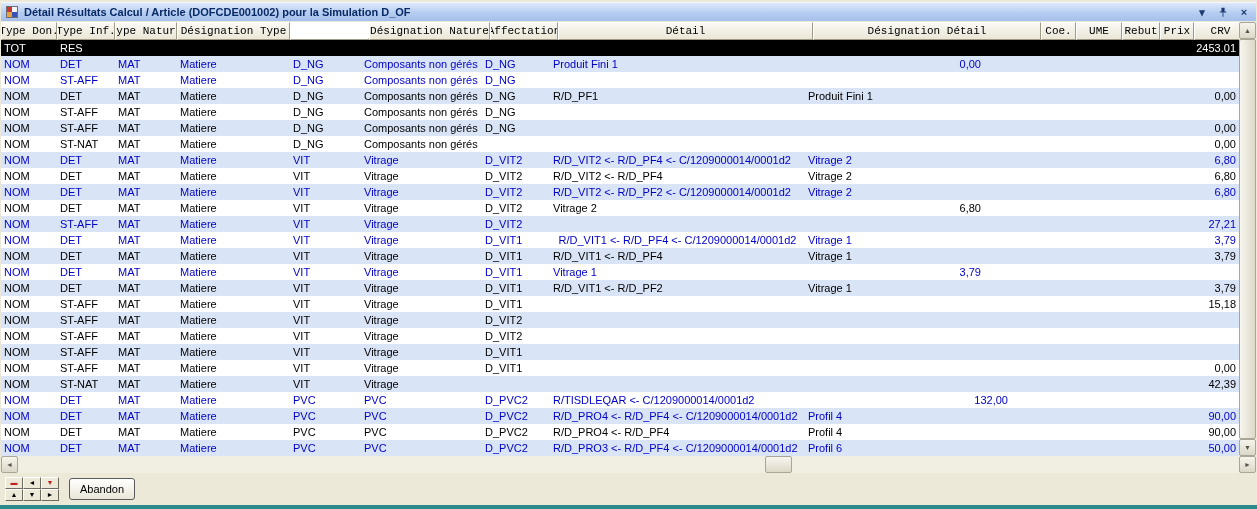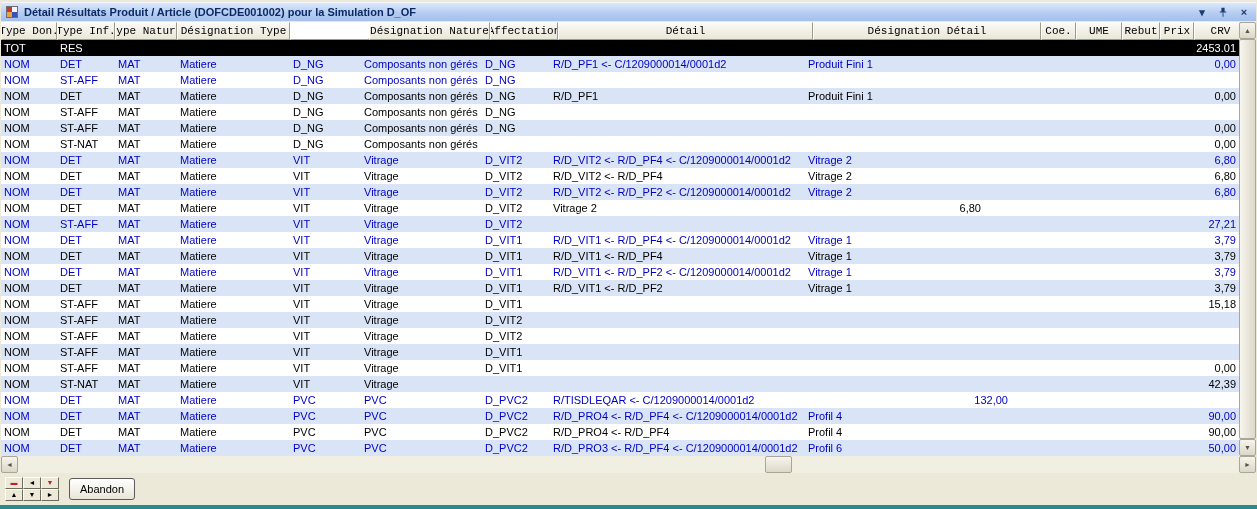--- a/index.html
+++ b/index.html
@@ -60,21 +60,21 @@
 
 <div class="window">
 
   <div class="titlebar">
     <span class="app-icon">
       <span class="q1"></span>
         <span class="q2"></span>
         <span class="q3"></span>
         <span class="q4"></span>
     </span>
-    <span class="titletext">Détail Résultats Produit / Article (DOFCDE001002) pour la Simulation D_OF</span>
+    <span class="titletext">Détail Résultats Calcul / Article (DOFCDE001002) pour la Simulation D_OF</span>
     <span class="controls">
       <span class="tbtn">
           <span>▾</span>
         </span>
       <span class="tbtn">
         <svg width="10" height="11" viewBox="0 0 10 11">
           <path d="M3.4 0.8h3.2v3.6h1.6v1.1H1.8V4.4h1.6z" fill="#1b3c70"></path>
           <rect x="4.55" y="5.5" width="0.9" height="4.3" fill="#1b3c70"></rect>
         </svg>
       </span>
@@ -120,21 +120,20 @@
             <div class="cell right" style="width: 53px;">2453.01</div>
           </div>
           <div class="grow alt blue">
             <div class="cell" style="width: 56px;">NOM</div>
             <div class="cell" style="width: 58px;">DET</div>
             <div class="cell" style="width: 62px;">MAT</div>
             <div class="cell" style="width: 113px;">Matiere</div>
             <div class="cell" style="width: 71px;">D_NG</div>
             <div class="cell" style="width: 121px;">Composants non gérés</div>
             <div class="cell" style="width: 68px;">D_NG</div>
-            <div class="cell" style="width: 255px;">R/D_PF1 &lt;- C/1209000014/0001d2</div>
             <div class="cell" style="width: 228px;">Produit Fini 1</div>
             <div class="cell" style="width: 35px;"></div>
             <div class="cell" style="width: 46px;"></div>
             <div class="cell" style="width: 38px;"></div>
             <div class="cell" style="width: 34px;"></div>
             <div class="cell right" style="width: 53px;">0,00</div>
           </div>
           <div class="grow blue">
             <div class="cell" style="width: 56px;">NOM</div>
             <div class="cell" style="width: 58px;">ST-AFF</div>
@@ -295,21 +294,21 @@
             <div class="cell right" style="width: 53px;">27,21</div>
           </div>
           <div class="grow blue">
             <div class="cell" style="width: 56px;">NOM</div>
             <div class="cell" style="width: 58px;">DET</div>
             <div class="cell" style="width: 62px;">MAT</div>
             <div class="cell" style="width: 113px;">Matiere</div>
             <div class="cell" style="width: 71px;">VIT</div>
             <div class="cell" style="width: 121px;">Vitrage</div>
             <div class="cell" style="width: 68px;">D_VIT1</div>
-            <div class="cell" style="width: 255px;">R/D_VIT1 &lt;- R/D_PF4 &lt;- C/1209000014/0001d2</div>
+            <div class="cell" style="width: 255px; text-align: center;">R/D_VIT1 &lt;- R/D_PF4 &lt;- C/1209000014/0001d2</div>
             <div class="cell" style="width: 228px;">Vitrage 1</div>
             <div class="cell" style="width: 35px;"></div>
             <div class="cell" style="width: 46px;"></div>
             <div class="cell" style="width: 38px;"></div>
             <div class="cell" style="width: 34px;"></div>
             <div class="cell right" style="width: 53px;">3,79</div>
           </div>
           <div class="grow alt">
             <div class="cell" style="width: 56px;">NOM</div>
             <div class="cell" style="width: 58px;">DET</div>
@@ -327,21 +326,20 @@
             <div class="cell right" style="width: 53px;">3,79</div>
           </div>
           <div class="grow blue">
             <div class="cell" style="width: 56px;">NOM</div>
             <div class="cell" style="width: 58px;">DET</div>
             <div class="cell" style="width: 62px;">MAT</div>
             <div class="cell" style="width: 113px;">Matiere</div>
             <div class="cell" style="width: 71px;">VIT</div>
             <div class="cell" style="width: 121px;">Vitrage</div>
             <div class="cell" style="width: 68px;">D_VIT1</div>
-            <div class="cell" style="width: 255px;">R/D_VIT1 &lt;- R/D_PF2 &lt;- C/1209000014/0001d2</div>
             <div class="cell" style="width: 228px;">Vitrage 1</div>
             <div class="cell" style="width: 35px;"></div>
             <div class="cell" style="width: 46px;"></div>
             <div class="cell" style="width: 38px;"></div>
             <div class="cell" style="width: 34px;"></div>
             <div class="cell right" style="width: 53px;">3,79</div>
           </div>
           <div class="grow alt">
             <div class="cell" style="width: 56px;">NOM</div>
             <div class="cell" style="width: 58px;">DET</div>

